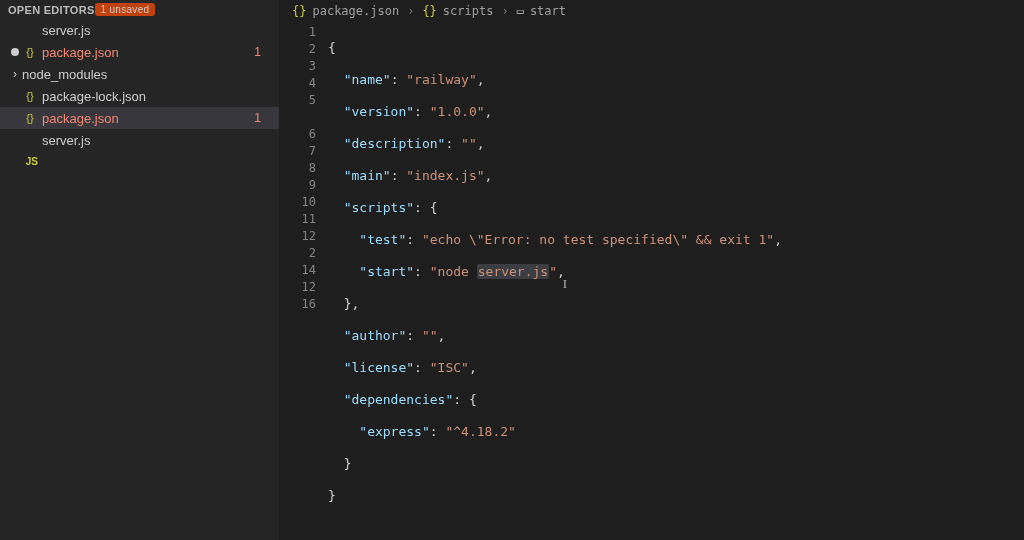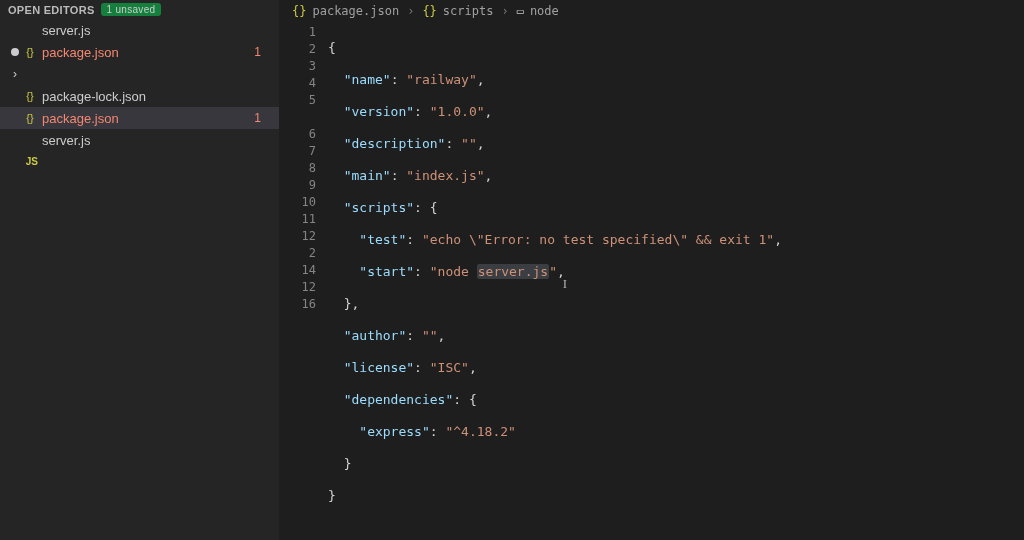--- a/index.html
+++ b/index.html
@@ -23,27 +23,27 @@
   .section-header {
     display: flex;
     align-items: center;
     padding: 3px 8px;
     font-size: 11px;
     font-weight: 700;
     color: #bbbbbb;
     letter-spacing: 0.3px;
   }
   .badge {
-    background: #15803d;
+    background: #c2410c;
     color: #cccccc;
     font-size: 10px;
     font-weight: 400;
     padding: 1px 6px;
     border-radius: 3px;
-    margin-left: 6px;
+    margin-left: 0;
   }
   .file-row {
     display: flex;
     align-items: center;
     padding: 2px 8px;
     height: 22px;
     cursor: pointer;
   }
   .file-row.dim { background: #252526; }
   .file-row.selected { background: #37373d; }
@@ -177,20 +177,21 @@
         <span class="dot"></span>
       </span>
     <span class="icon-json">{}</span>
     <span class="label error">package.json</span>
     <span class="count">1</span>
   </div>
 
 
   <div class="file-row">
     <span class="chevron">›</span>
+    <span class="label">node_modules</span>
   </div>
   <div class="file-row">
     <span class="chevron"></span>
     <span class="icon-json">{}</span>
     <span class="label">package-lock.json</span>
   </div>
   <div class="file-row selected">
     <span class="chevron"></span>
     <span class="icon-json">{}</span>
     <span class="label error">package.json</span>
@@ -205,21 +206,21 @@
 
 <div class="editor">
   <div class="breadcrumb">
     <span class="bc-icon">{}</span>
     <span>package.json</span>
     <span class="sep"></span>
     <span class="bc-icon">{}</span>
     <span>scripts</span>
     <span class="sep"></span>
     <span style="color:#c5c5c5">▭</span>
-    <span>node</span>
+    <span>start</span>
   </div>
 
   <div class="code-area">
     <div class="line-numbers">
       <div>1</div>
       <div>2</div>
       <div>3</div>
       <div>4</div>
       <div>5</div>
       <div style="height:17px"></div>

